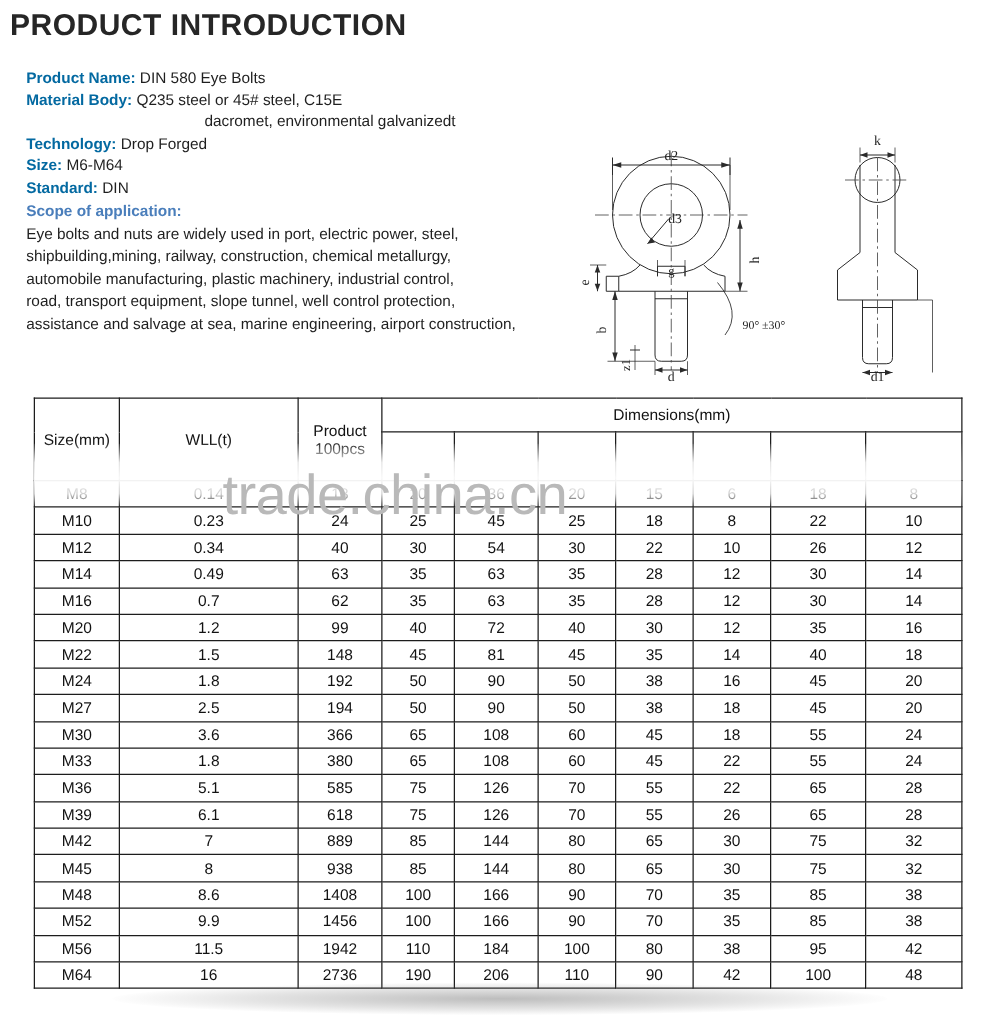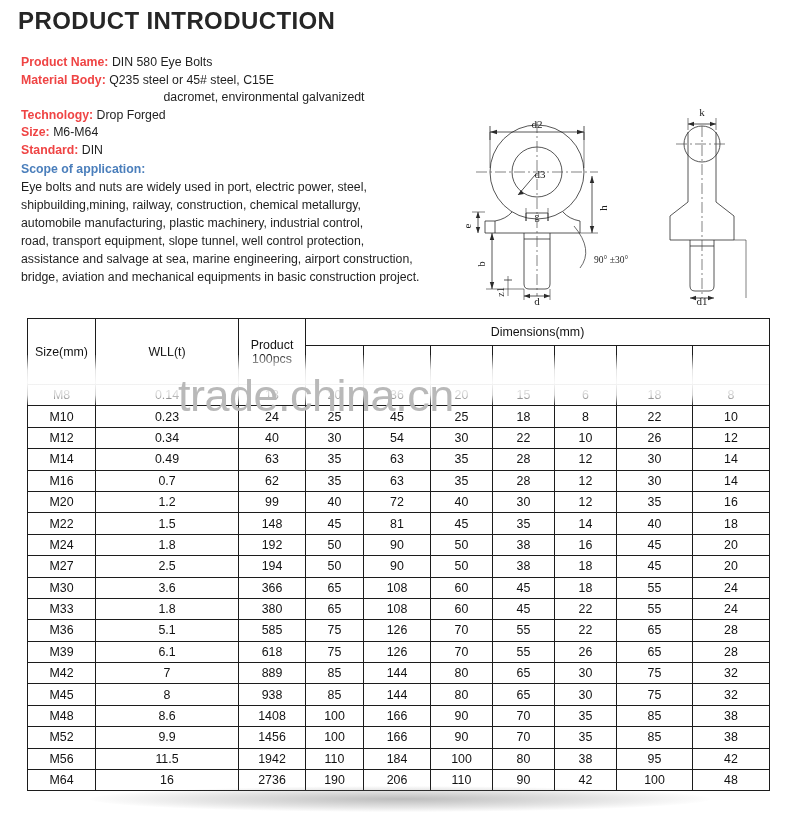--- a/index.html
+++ b/index.html
@@ -12,21 +12,21 @@
     width: 797px;
     height: 816px;
     background: #ffffff;
     font-family: "Liberation Sans", sans-serif;
     overflow: hidden;
   }
 
   
   #page-title {
     position: absolute;
-    left: 18px;
+    left: 8px;
     top: 7px;
     font-size: 24px;
     font-weight: bold;
     color: #262626;
     letter-spacing: 0.4px;
   }
 
   
   #spec-block {
     position: absolute;
@@ -35,21 +35,21 @@
     width: 430px;
   }
   .spec-row {
     font-size: 12.3px;
     line-height: 17.6px;
     color: #1a1a1a;
     white-space: nowrap;
   }
   .spec-label {
     font-weight: bold;
-    color: #ef4444;
+    color: #0369a1;
   }
   .spec-value { color: #1f1f1f; }
   .spec-cont {
     font-size: 12.3px;
     line-height: 17.6px;
     color: #1f1f1f;
     padding-left: 56px;
     text-align: center;
   }
   #scope-label {
@@ -175,21 +175,20 @@
       <span class="spec-label">Standard:</span>
       <span class="spec-value">DIN</span>
     </div>
     <div id="scope-label">Scope of application:</div>
     <div id="scope-body">
         <div>Eye bolts and nuts are widely used in port, electric power, steel,</div>
         <div>shipbuilding,mining, railway, construction, chemical metallurgy,</div>
         <div>automobile manufacturing, plastic machinery, industrial control,</div>
         <div>road, transport equipment, slope tunnel, well control protection,</div>
         <div>assistance and salvage at sea, marine engineering, airport construction,</div>
-        <div>bridge, aviation and mechanical equipments in basic construction project.</div>
       </div>
   </div>
 
   <div id="drawing">
     <svg width="320" height="205" viewBox="0 0 320 205">
       <g fill="none" stroke="#2b2b2b" stroke-width="0.8">
 
         <circle cx="75" cy="72" r="47"></circle>
         <circle cx="75" cy="72" r="25"></circle>
 

